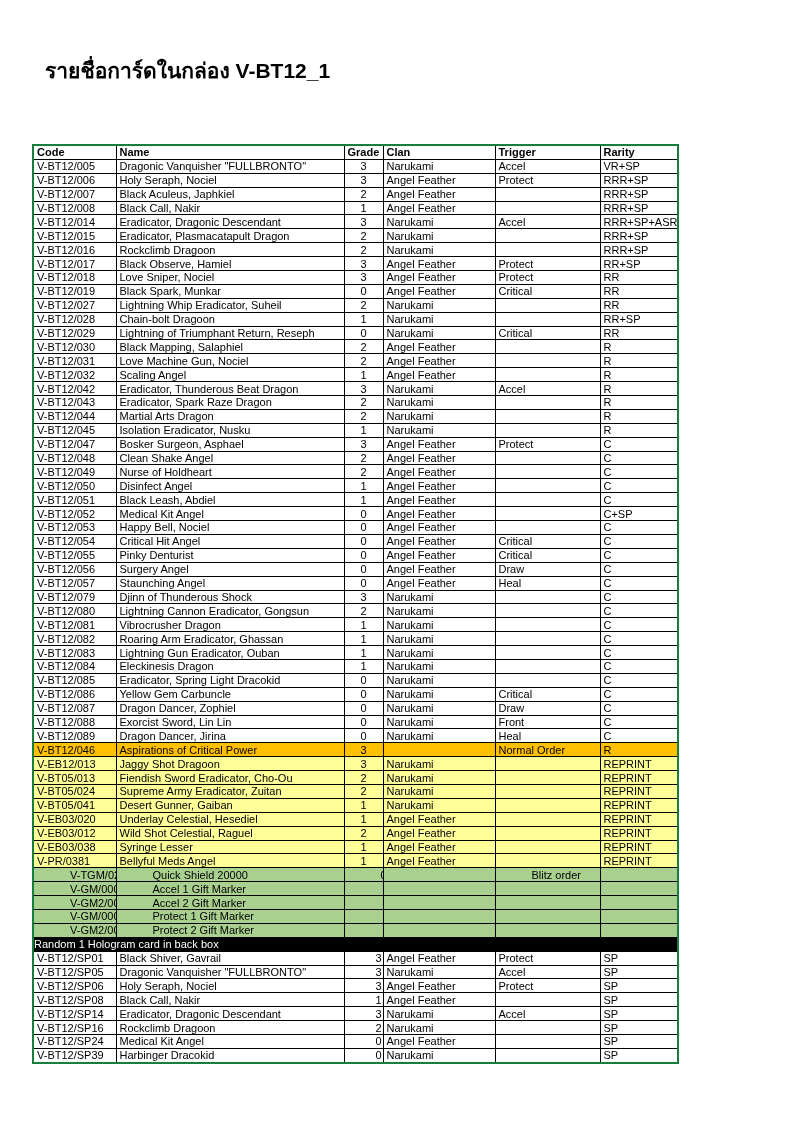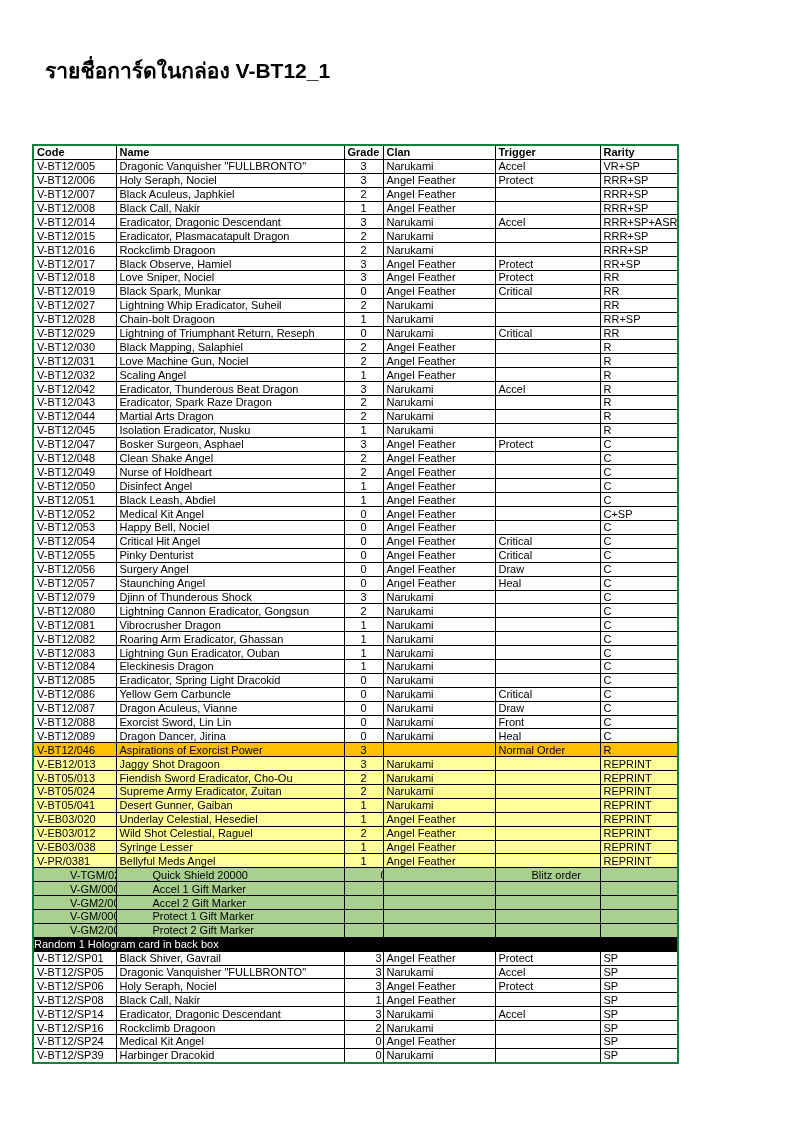--- a/index.html
+++ b/index.html
@@ -368,21 +368,21 @@
       <tr class="row-default">
         <td class="col-code">V-BT12/086</td>
         <td class="col-name">Yellow Gem Carbuncle</td>
         <td class="col-grade">0</td>
         <td class="col-clan">Narukami</td>
         <td class="col-trigger">Critical</td>
         <td class="col-rarity">C</td>
       </tr>
       <tr class="row-default">
         <td class="col-code">V-BT12/087</td>
-        <td class="col-name">Dragon Aculeus, Vianne</td>
+        <td class="col-name">Dragon Dancer, Zophiel</td>
         <td class="col-grade">0</td>
         <td class="col-clan">Narukami</td>
         <td class="col-trigger">Draw</td>
         <td class="col-rarity">C</td>
       </tr>
       <tr class="row-default">
         <td class="col-code">V-BT12/088</td>
         <td class="col-name">Exorcist Sword, Lin Lin</td>
         <td class="col-grade">0</td>
         <td class="col-clan">Narukami</td>
@@ -392,21 +392,21 @@
       <tr class="row-default">
         <td class="col-code">V-BT12/089</td>
         <td class="col-name">Dragon Dancer, Jirina</td>
         <td class="col-grade">0</td>
         <td class="col-clan">Narukami</td>
         <td class="col-trigger">Heal</td>
         <td class="col-rarity">C</td>
       </tr>
       <tr class="row-orange">
         <td class="col-code">V-BT12/046</td>
-        <td class="col-name">Aspirations of Exorcist Power</td>
+        <td class="col-name">Aspirations of Critical Power</td>
         <td class="col-grade">3</td>
         <td class="col-clan"></td>
         <td class="col-trigger">Normal Order</td>
         <td class="col-rarity">R</td>
       </tr>
       <tr class="row-yellow">
         <td class="col-code">V-EB12/013</td>
         <td class="col-name">Jaggy Shot Dragoon</td>
         <td class="col-grade">3</td>
         <td class="col-clan">Narukami</td>

